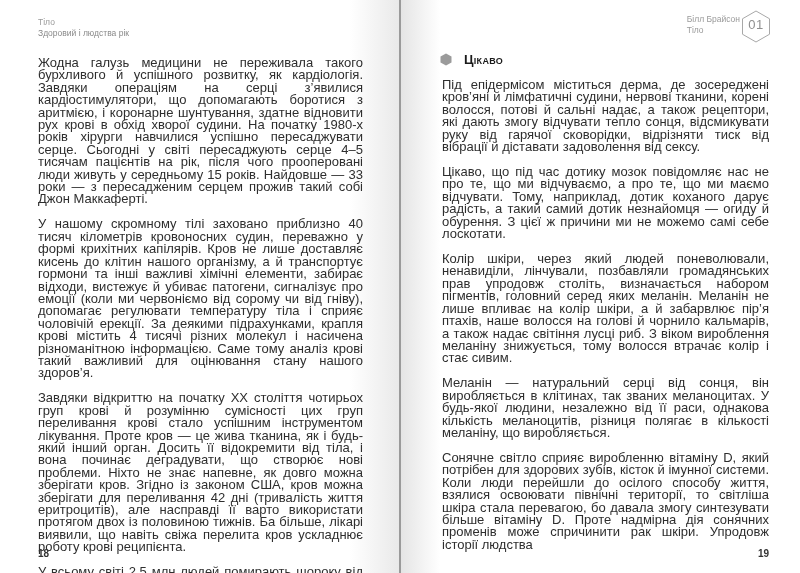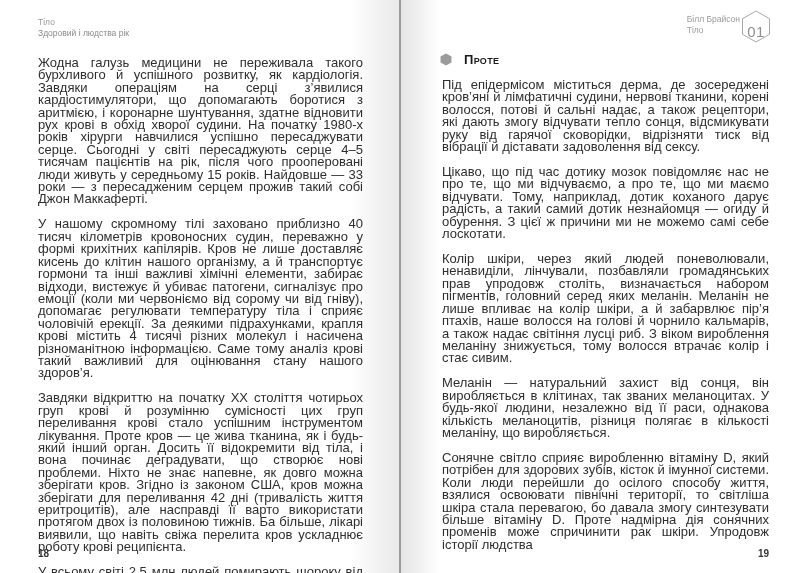--- a/index.html
+++ b/index.html
@@ -27,21 +27,21 @@
   }
 
   
   .run-head-left { position: absolute; left: 38px; top: 17px; font-size: 8.5px; line-height: 11px; color: #9a9a9a; }
   .run-head-left .sub { color: #8a8a8a; }
 
   
   .run-head-right { position: absolute; right: 60px; top: 14px; font-size: 8.5px; line-height: 11px; color: #9a9a9a; }
   .hex-badge { position: absolute; left: 341px; top: 10px; width: 30px; height: 33px; }
   .hex-badge svg { position: absolute; left: 0; top: 0; }
-  .hex-badge .num { position: absolute; left: 0; top: 13px; width: 30px; text-align: center; font-size: 15px; color: #8f8f8f; letter-spacing: 0.5px; }
+  .hex-badge .num { position: absolute; left: 0; top: 7px; width: 30px; text-align: center; font-size: 13px; color: #8f8f8f; letter-spacing: 0.5px; }
 
   
   .section-head { position: absolute; left: 40px; top: 51px; height: 16px; display: flex; align-items: center; }
   .section-head .hex-dot { width: 12px; height: 13px; margin-right: 12px; }
   .section-head .title { font-size: 13px; font-weight: bold; color: #1a1a1a; font-variant: small-caps; letter-spacing: 0.3px; }
 
   
   .text-block { position: absolute; font-size: 13px; line-height: 12.4px; color: #2e2e2e; text-align: justify; }
   .text-block p { margin-bottom: 12.6px; }
   .left-body { left: 38px; top: 57px; width: 325px; }
@@ -86,28 +86,28 @@
       <svg width="30" height="33" viewBox="0 0 30 33">
         <polygon points="15,1 28.5,8.75 28.5,24.25 15,32 1.5,24.25 1.5,8.75" fill="none" stroke="#a8a8a8" stroke-width="1"></polygon>
       </svg>
       <div class="num">01</div>
     </div>
 
     <div class="section-head">
       <svg class="hex-dot" viewBox="0 0 12 13">
         <polygon points="6,0.5 11.5,3.5 11.5,9.5 6,12.5 0.5,9.5 0.5,3.5" fill="#9b9b9b"></polygon>
       </svg>
-      <span class="title">Проте</span>
+      <span class="title">Цікаво</span>
     </div>
 
     <div class="folio folio-right" style="left:358px;">19</div>
   </div>
 
   <div class="text-block right-body">
     <p>Під епідермісом міститься дерма, де зосереджені кров’яні й лімфатичні судини, нервові тканини, корені волосся, потові й сальні надає, а також рецептори, які дають змогу відчувати тепло сонця, відсмикувати руку від гарячої сковорідки, відрізняти тиск від вібрації й діставати задоволення від сексу.</p>
     <p>Цікаво, що під час дотику мозок повідомляє нас не про те, що ми відчуваємо, а про те, що ми маємо відчувати. Тому, наприклад, дотик коханого дарує радість, а такий самий дотик незнайомця — огиду й обурення. З цієї ж причини ми не можемо самі себе лоскотати.</p>
     <p>Колір шкіри, через який людей поневолювали, ненавиділи, лінчували, позбавляли громадянських прав упродовж століть, визначається набором пігментів, головний серед яких меланін. Меланін не лише впливає на колір шкіри, а й забарвлює пір’я птахів, наше волосся на голові й чорнило кальмарів, а також надає світіння лусці риб. З віком вироблення меланіну знижується, тому волосся втрачає колір і стає сивим.</p>
-    <p>Меланін — натуральний захист від сонця, він виробляється в клітинах, так званих меланоцитах. У будь-якої людини, незалежно від її раси, однакова кількість меланоцитів, різниця полягає в кількості меланіну, що виробляється.</p>
+    <p>Меланін — натуральний серці від сонця, він виробляється в клітинах, так званих меланоцитах. У будь-якої людини, незалежно від її раси, однакова кількість меланоцитів, різниця полягає в кількості меланіну, що виробляється.</p>
     <p>Сонячне світло сприяє виробленню вітаміну D, який потрібен для здорових зубів, кісток й імунної системи. Коли люди перейшли до осілого способу життя, взялися освоювати північні території, то світліша шкіра стала перевагою, бо давала змогу синтезувати більше вітаміну D. Проте надмірна дія сонячних променів може спричинити рак шкіри. Упродовж історії людства</p>
   </div>
 
   <div class="spine"></div>
 </div>
 
 </body></html>

